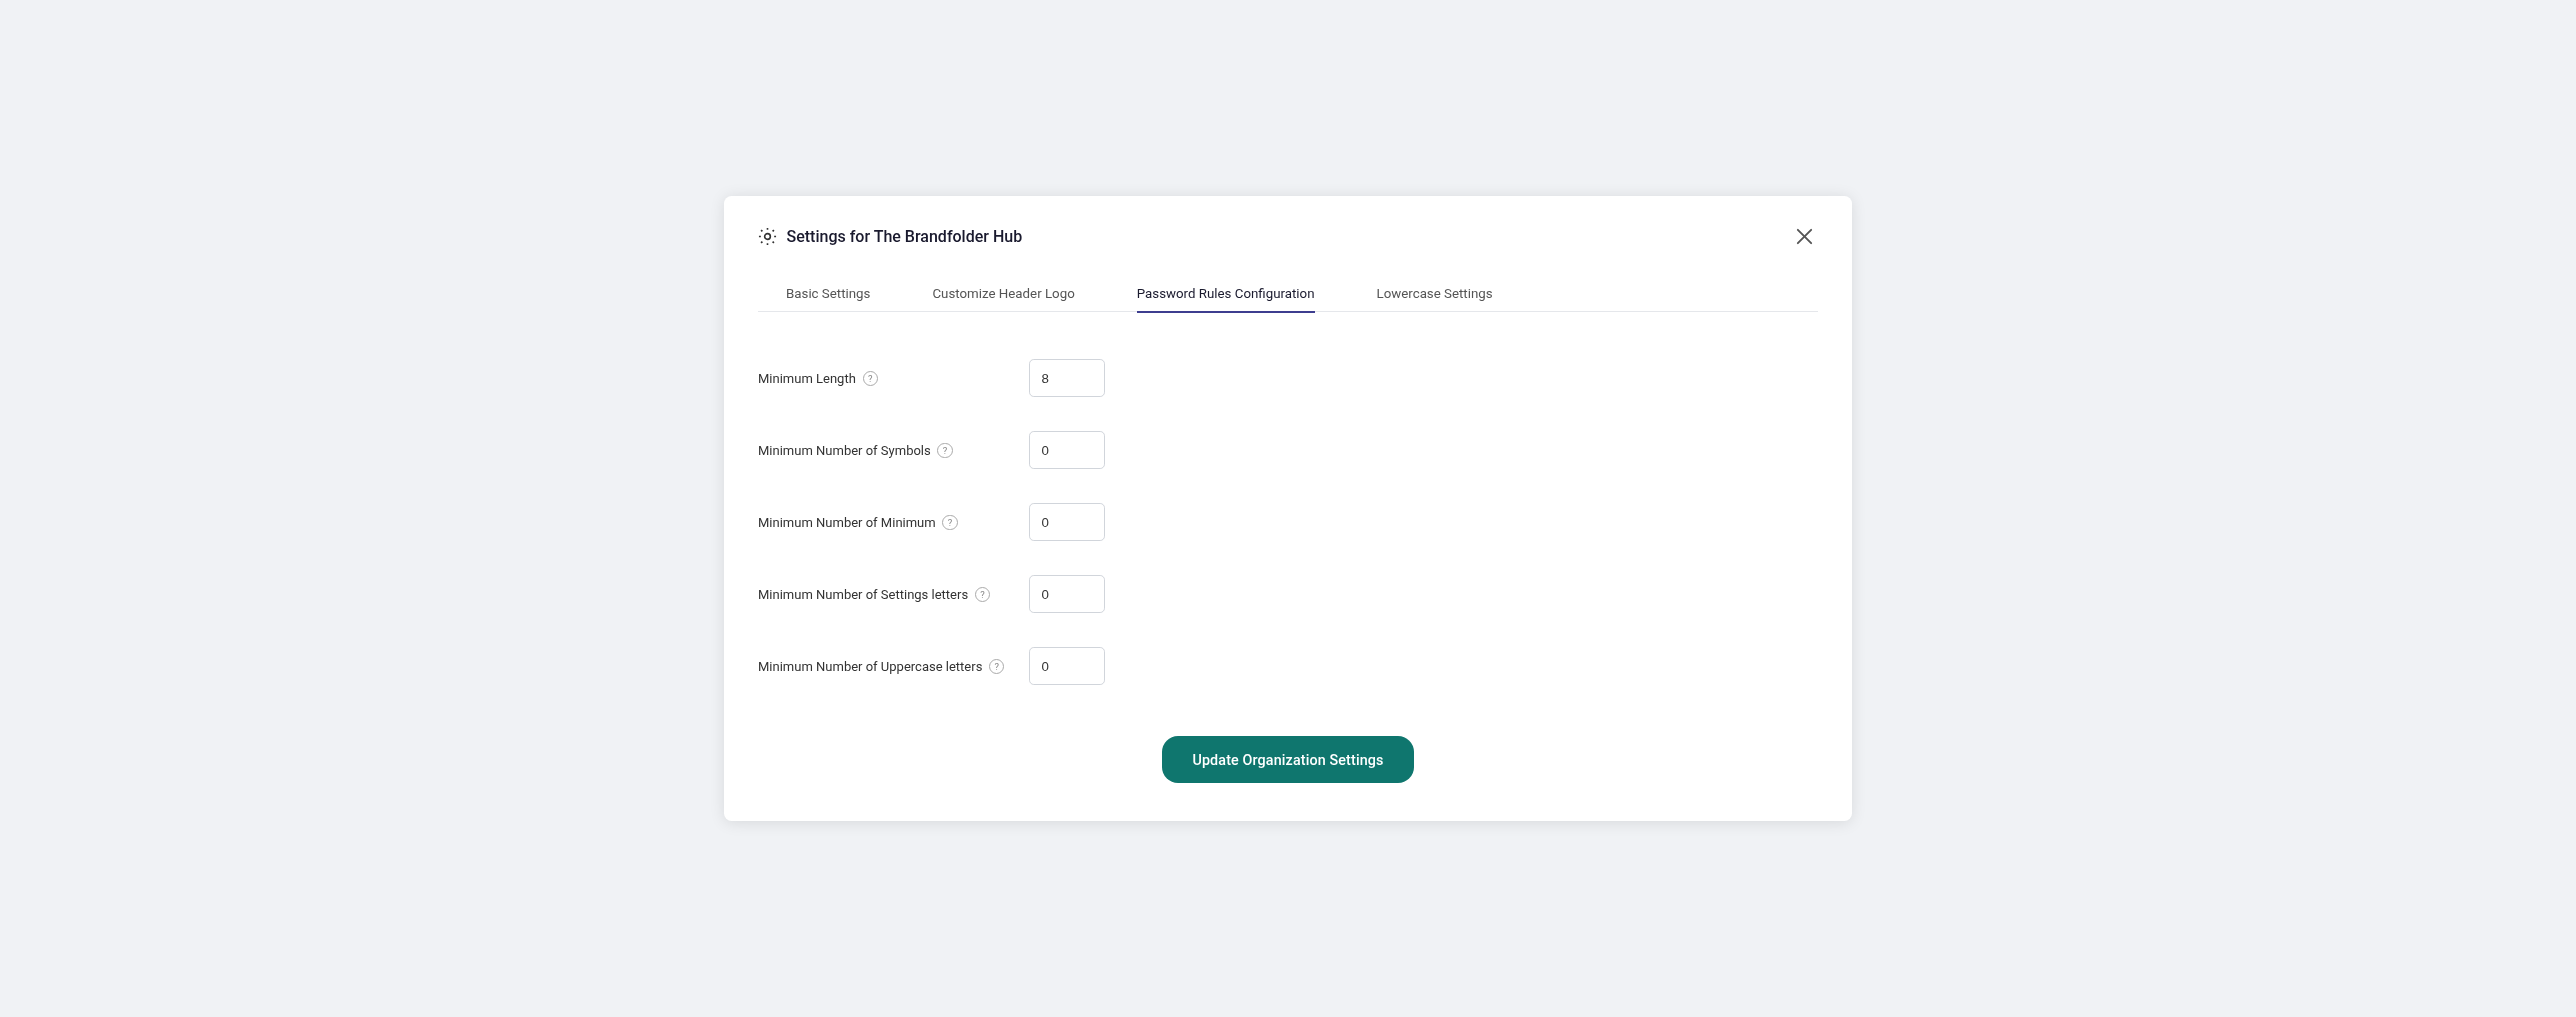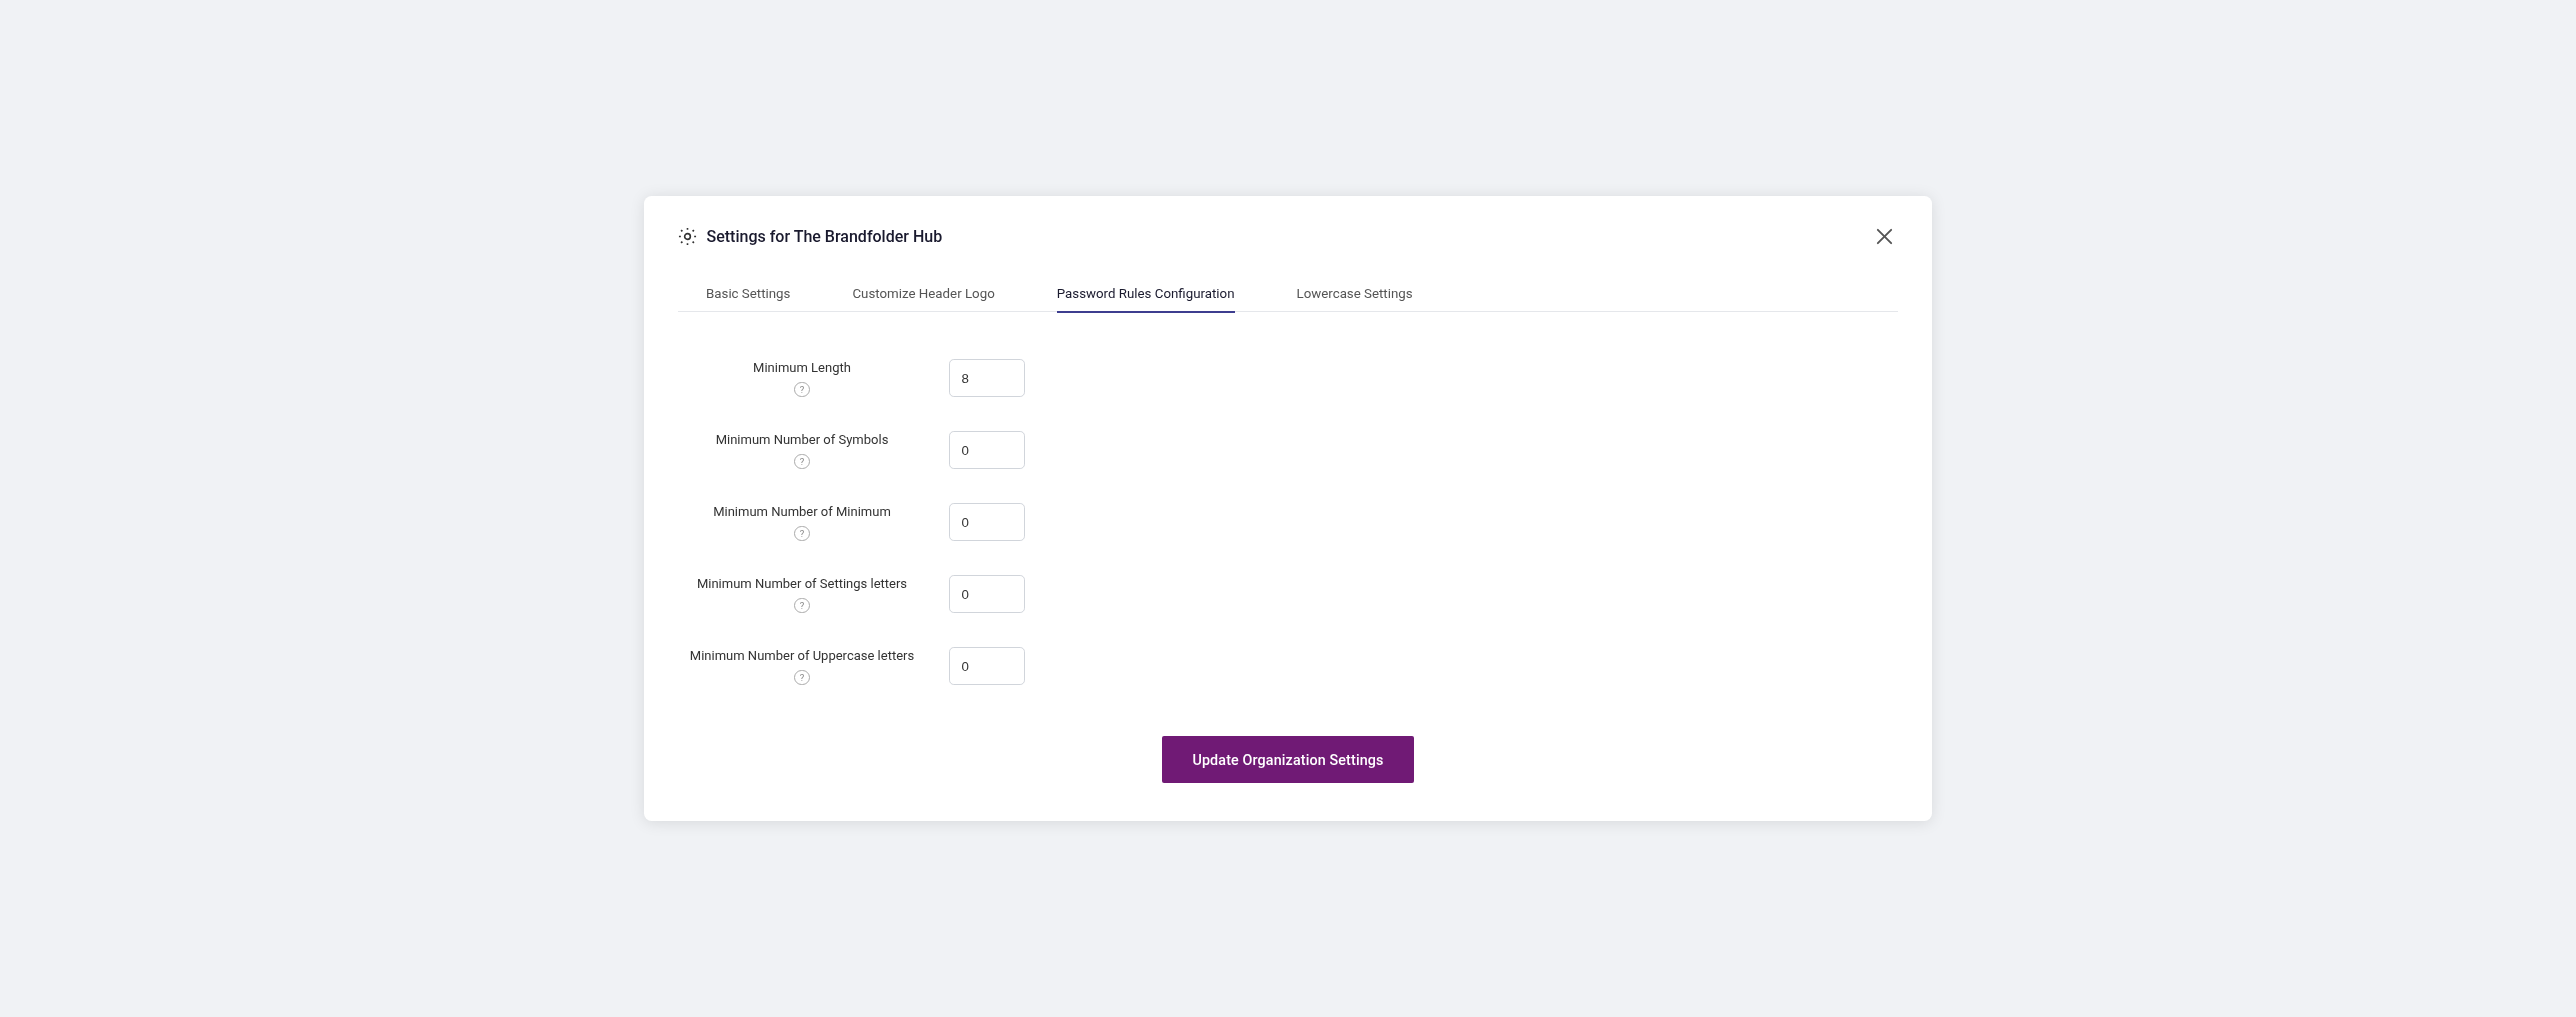--- a/index.html
+++ b/index.html
@@ -12,21 +12,21 @@
       font-family: -apple-system, BlinkMacSystemFont, 'Segoe UI', Roboto, sans-serif;
       background: #f0f2f5;
       display: flex;
       align-items: center;
       justify-content: center;
       min-height: 100vh;
     }
 
     .modal {
       background: #ffffff;
-      width: 1288px;
+      width: 1128px;
       min-height: 509px;
       border-radius: 7.6px;
       position: relative;
       padding: 27px 34px 38px 34px;
       box-shadow: 0 1.9px 15.2px rgba(0,0,0,0.10);
     }
 
     .modal-header {
       display: flex;
       align-items: center;
@@ -110,21 +110,20 @@
     }
 
     .form-label {
       display: flex;
       align-items: center;
       gap: 6.7px;
       font-size: 13px;
       color: #333;
       width: 248px;
       min-width: 248px;
-      flex-direction: column;
     }
 
     .help-icon {
       display: inline-flex;
       align-items: center;
       justify-content: center;
       width: 15.2px;
       height: 15.2px;
       border-radius: 50%;
       border: 1.4px solid #aaa;
@@ -143,24 +142,24 @@
       font-size: 13.3px;
       color: #333;
       background: #fff;
       outline: none;
       text-align: left;
     }
 
     .btn-update {
       display: block;
       margin: 34px auto 0 auto;
-      background: #701a75;
+      background: #0f766e;
       color: #fff;
       border: none;
-      border-radius: 2px;
+      border-radius: 16px;
       padding: 15.2px 30.5px;
       font-size: 14.3px;
       font-weight: 500;
       cursor: pointer;
       letter-spacing: 0.01em;
       font-family: inherit;
       min-width: 210px;
     }
   </style>
 </head>

